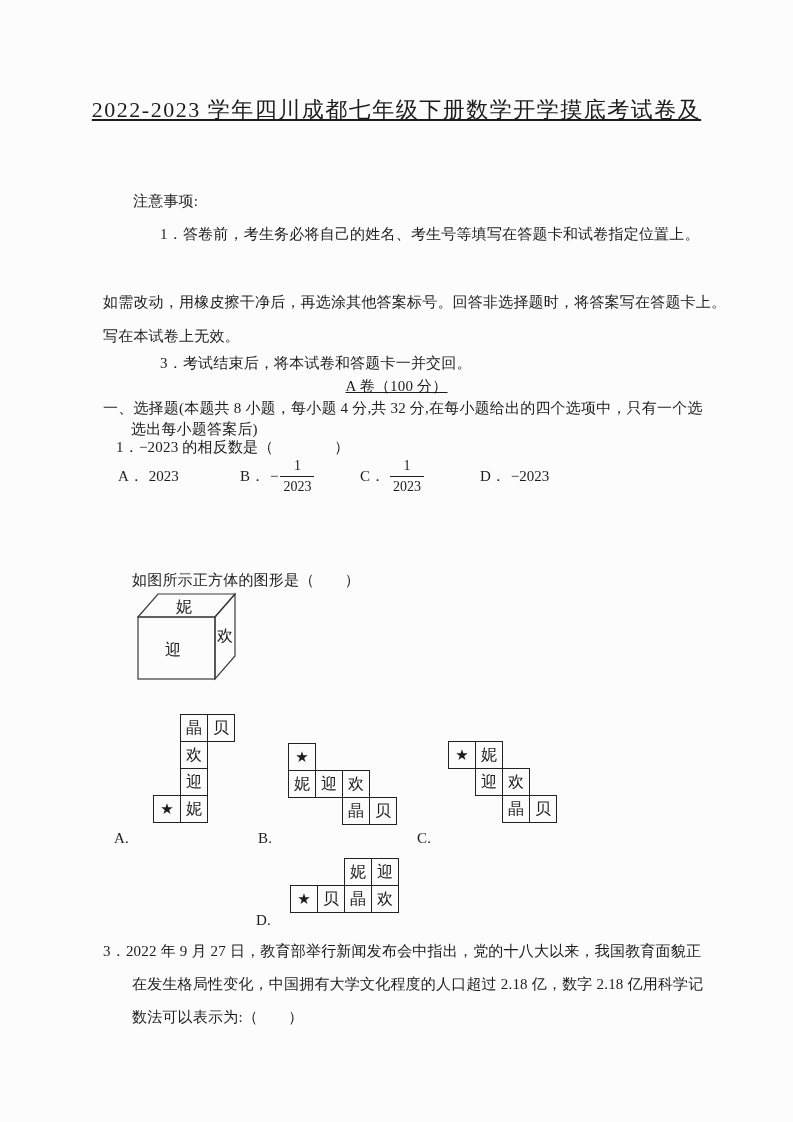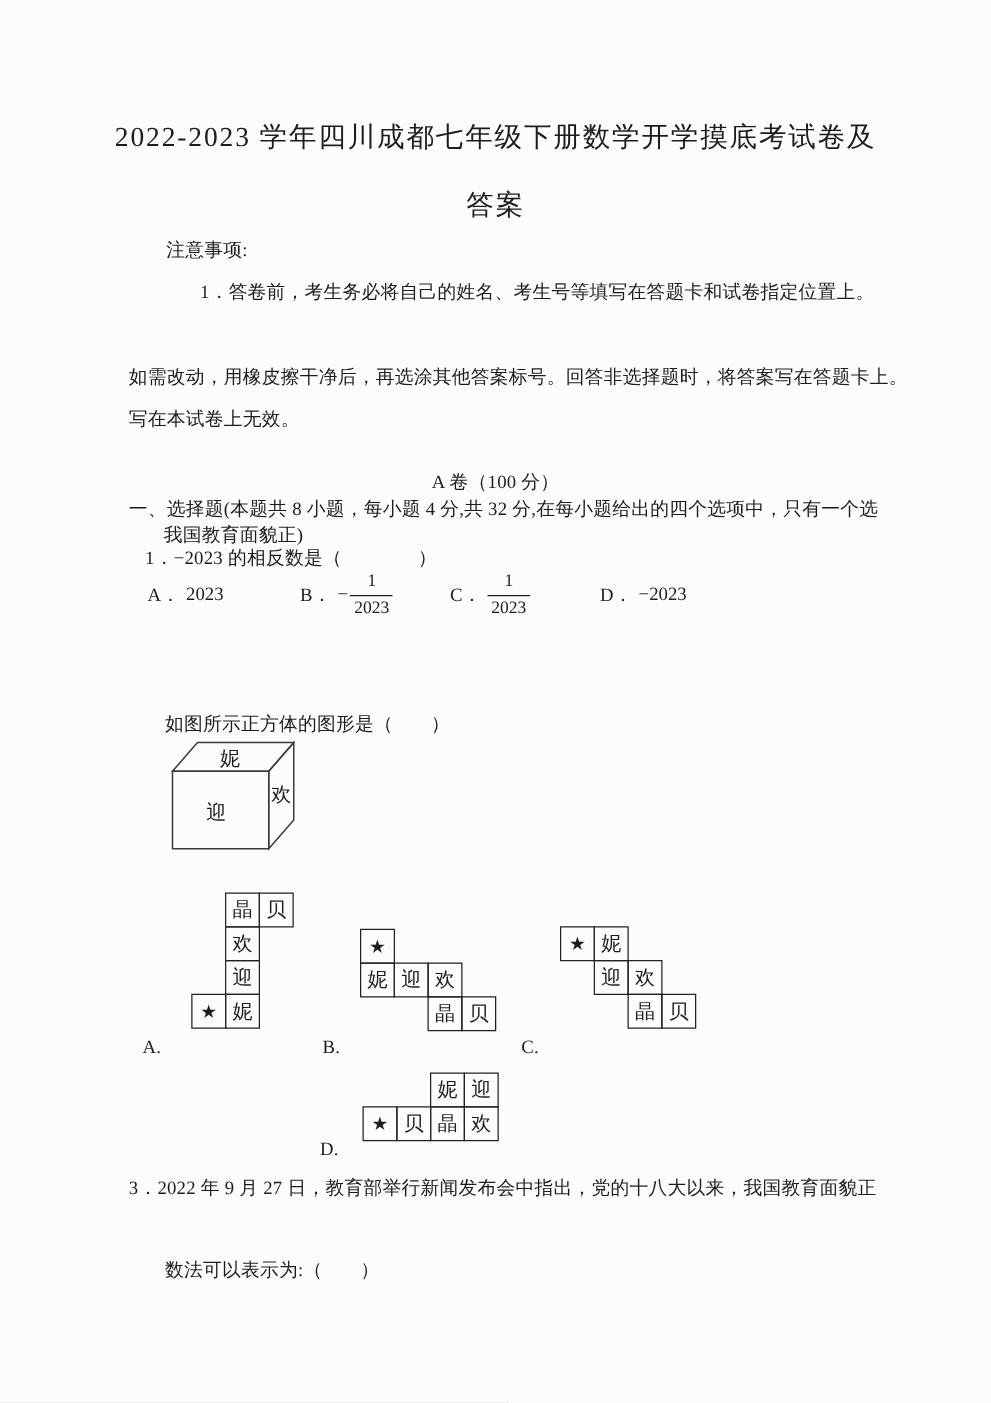--- a/index.html
+++ b/index.html
@@ -6,21 +6,21 @@
   .page{
     position:relative;
     width:793px;height:1122px;
     margin:0 auto;
     background:#fcfcfc;
     font-family:"Liberation Serif","DejaVu Serif",serif;
     color:#1c1c1c;
     overflow:hidden;
   }
   .line{position:absolute;font-size:15px;white-space:pre;letter-spacing:.2px;line-height:20px;}
-  .center{left:0;width:100%;text-align:center;}
+  .center{left:0;width:100%;text-align:center;text-decoration:underline;}
   .title{font-size:22px;letter-spacing:1.5px;line-height:30px;}
   .opt-row{position:absolute;left:0;top:453px;width:100%;height:46px;}
   .opt{position:absolute;top:0;display:flex;align-items:center;height:46px;font-size:15px;}
   .opt-label{margin-right:5px;}
   .frac{display:inline-block;vertical-align:middle;text-align:center;font-size:14px;line-height:1.25;}
   .frac .num{display:block;padding:0 12px 1px 12px;border-bottom:1px solid #1c1c1c;}
   .frac .den{display:block;padding:1px 3px 0 3px;}
   .fsign{margin-right:2px;}
   .net{position:absolute;}
   .net-cell{
@@ -31,30 +31,30 @@
   .net-cell.star{font-size:15px;}
   .cube{position:absolute;left:134px;top:590px;}
   .cube text{font-size:16px;fill:#1c1c1c;font-family:"Liberation Serif","DejaVu Serif",serif;}
 </style>
 </head>
 <body>
 
 <div class="page">
 
   <div class="line center title" style="top:95px">2022-2023 学年四川成都七年级下册数学开学摸底考试卷及</div>
-  <div class="line center title" style="top:149px">答案</div>
 
   <div class="line" style="left:133px;top:191px">注意事项:</div>
   <div class="line" style="left:160px;top:224px">1．答卷前，考生务必将自己的姓名、考生号等填写在答题卡和试卷指定位置上。</div>
   <div class="line" style="left:103px;top:292px">如需改动，用橡皮擦干净后，再选涂其他答案标号。回答非选择题时，将答案写在答题卡上。</div>
   <div class="line" style="left:103px;top:326px">写在本试卷上无效。</div>
+  <div class="line" style="left:160px;top:353px">3．考试结束后，将本试卷和答题卡一并交回。</div>
 
   <div class="line center" style="top:376px">A 卷（100 分）</div>
   <div class="line" style="left:103px;top:398px">一、选择题(本题共 8 小题，每小题 4 分,共 32 分,在每小题给出的四个选项中，只有一个选</div>
-  <div class="line" style="left:131px;top:419px">我国教育面貌正)</div>
+  <div class="line" style="left:131px;top:419px">选出每小题答案后)</div>
 
   <div class="line" style="left:116px;top:437px">1．−2023 的相反数是（　　　　）</div>
 
   <div class="opt-row">
     <div class="opt" style="left:118px">
       <span class="opt-label">A．</span>
       <span>2023</span>
     </div>
     <div class="opt" style="left:240px">
       <span class="opt-label">B．</span>
@@ -122,15 +122,16 @@
       <div class="net-cell" style="left: 54px; top: 0px;">妮</div>
       <div class="net-cell" style="left: 81px; top: 0px;">迎</div>
       <div class="net-cell star" style="left: 0px; top: 27px;">★</div>
       <div class="net-cell" style="left: 27px; top: 27px;">贝</div>
       <div class="net-cell" style="left: 54px; top: 27px;">晶</div>
       <div class="net-cell" style="left: 81px; top: 27px;">欢</div>
     </div>
   <div class="line" style="left:256px;top:910px">D.</div>
 
   <div class="line" style="left:103px;top:941px">3．2022 年 9 月 27 日，教育部举行新闻发布会中指出，党的十八大以来，我国教育面貌正</div>
+  <div class="line" style="left:132px;top:974px">在发生格局性变化，中国拥有大学文化程度的人口超过 2.18 亿，数字 2.18 亿用科学记</div>
   <div class="line" style="left:132px;top:1007px">数法可以表示为:（　　）</div>
 
 </div>
 
 </body></html>

